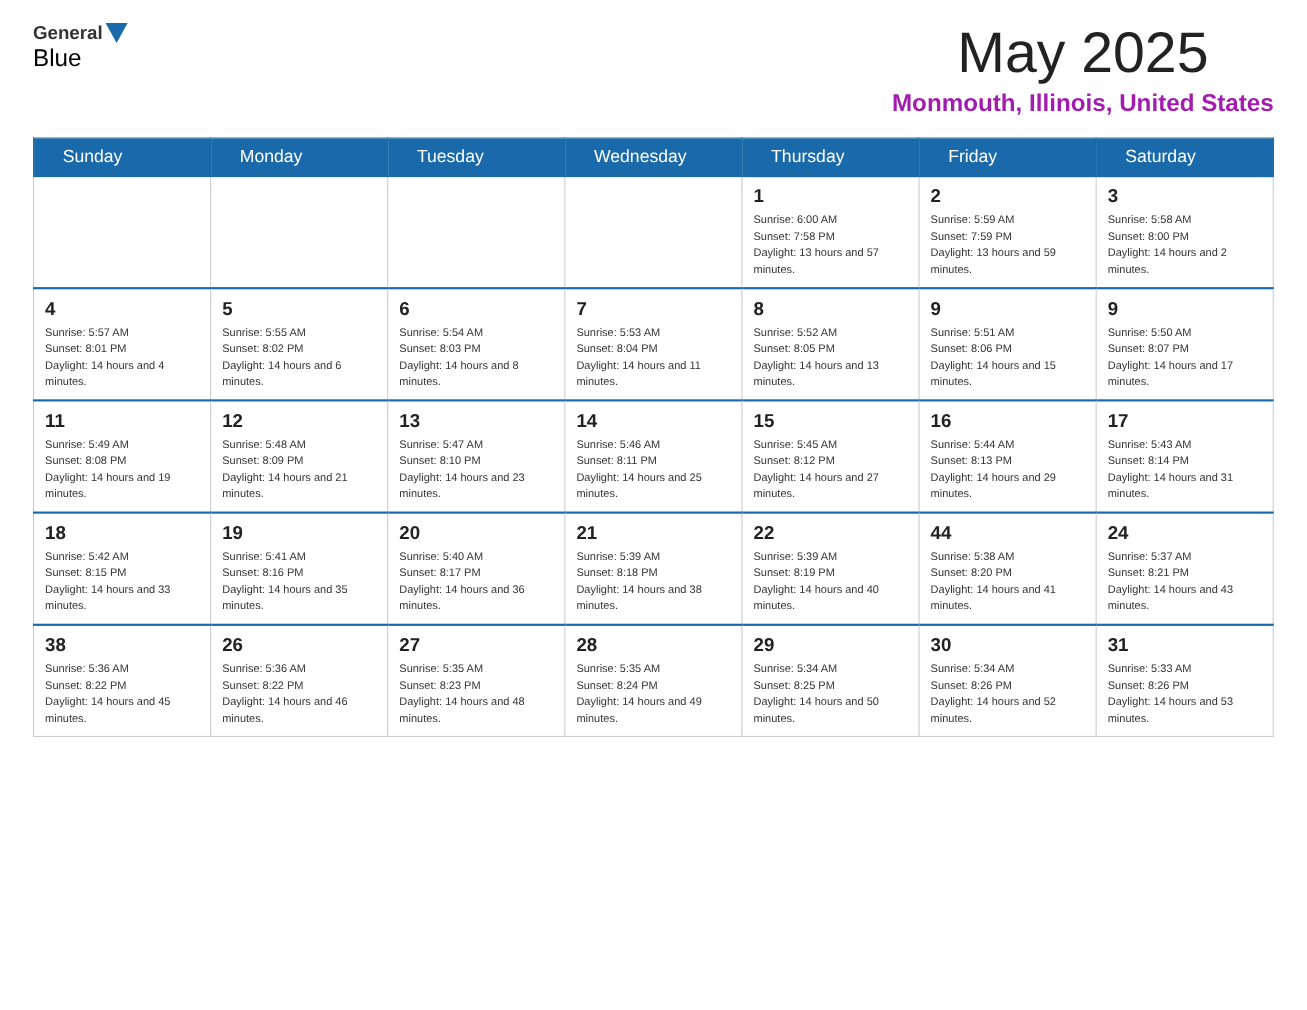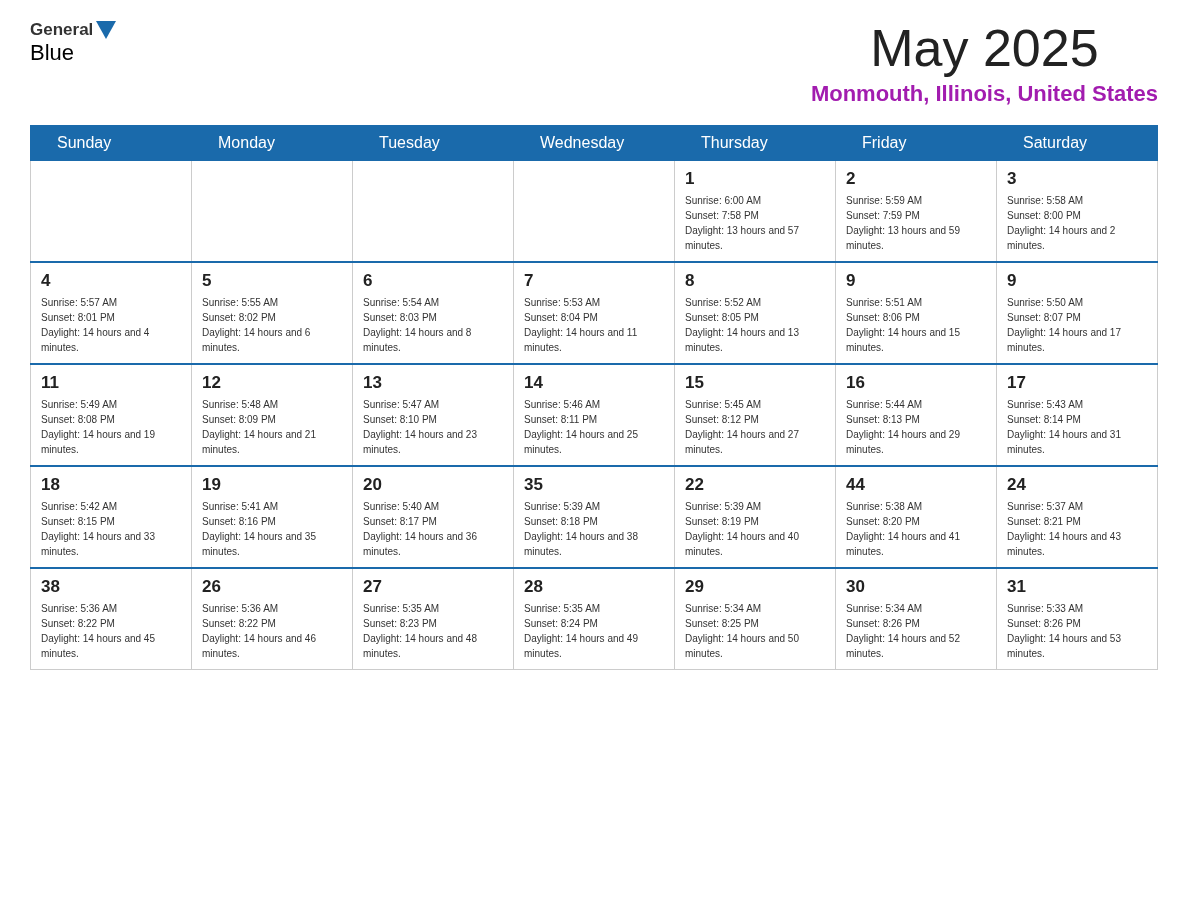--- a/index.html
+++ b/index.html
@@ -213,21 +213,21 @@
         </td>
         <td>
           <span class="day-number">19</span>
           <div class="day-info">Sunrise: 5:41 AM<br>Sunset: 8:16 PM<br>Daylight: 14 hours and 35 minutes.</div>
         </td>
         <td>
           <span class="day-number">20</span>
           <div class="day-info">Sunrise: 5:40 AM<br>Sunset: 8:17 PM<br>Daylight: 14 hours and 36 minutes.</div>
         </td>
         <td>
-          <span class="day-number">35</span>
+          <span class="day-number">21</span>
           <div class="day-info">Sunrise: 5:39 AM<br>Sunset: 8:18 PM<br>Daylight: 14 hours and 38 minutes.</div>
         </td>
         <td>
           <span class="day-number">22</span>
           <div class="day-info">Sunrise: 5:39 AM<br>Sunset: 8:19 PM<br>Daylight: 14 hours and 40 minutes.</div>
         </td>
         <td>
           <span class="day-number">44</span>
           <div class="day-info">Sunrise: 5:38 AM<br>Sunset: 8:20 PM<br>Daylight: 14 hours and 41 minutes.</div>
         </td>

